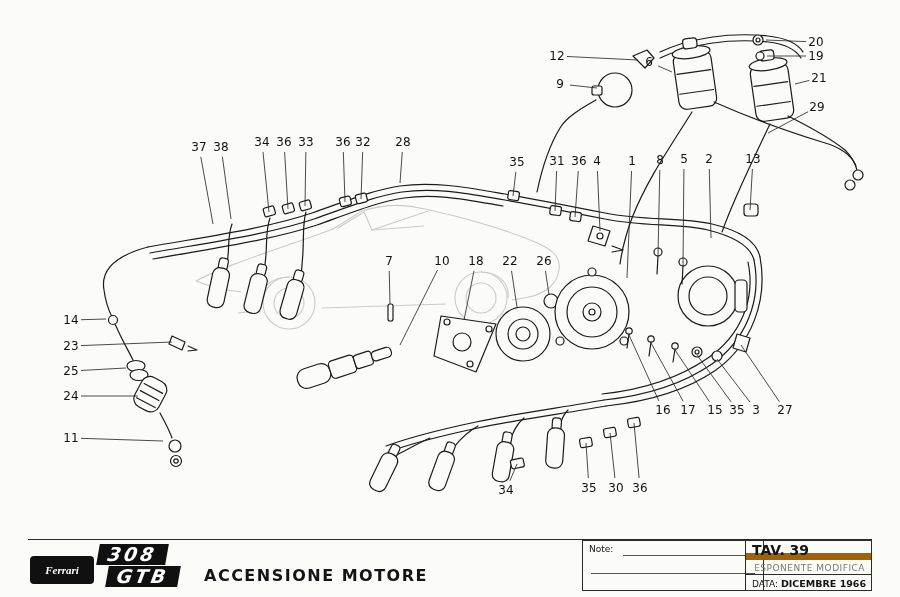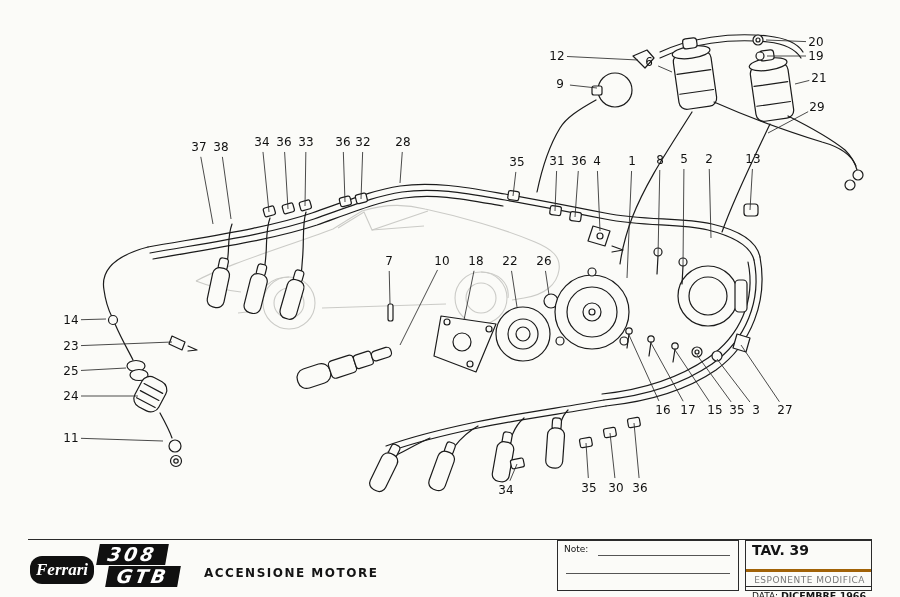--- a/index.html
+++ b/index.html
@@ -8,39 +8,39 @@
   
   #diagram-svg{position:absolute;left:0;top:0;}
   .ink{stroke:#1b1b1b;stroke-width:1.2;fill:none;stroke-linecap:round;stroke-linejoin:round;}
   .inkf{stroke:#1b1b1b;stroke-width:1.2;fill:#fbfbf8;stroke-linejoin:round;}
   .ghost{stroke:#cbcbc7;stroke-width:1.1;fill:none;}
   .leader{stroke:#2a2a2a;stroke-width:0.85;}
   .callout{font-family:"DejaVu Sans",sans-serif;font-size:12px;fill:#111;text-anchor:middle;}
   
   .rule-top{position:absolute;left:28px;right:28px;top:539px;height:1px;background:#2b2b2b;}
   .ferrari-logo{position:absolute;left:30px;top:556px;width:64px;height:28px;background:#101010;
-        border-radius:12px;color:#fff;display:flex;align-items:center;justify-content:center;
-        font-family:"Liberation Serif",serif;font-style:italic;font-weight:bold;font-size:17px;}
+        border-radius:4px;color:#fff;display:flex;align-items:center;justify-content:center;
+        font-family:"Liberation Serif",serif;font-style:italic;font-weight:bold;font-size:11px;}
   .model-block{position:absolute;left:98px;top:544px;}
   .model-row{display:block;width:max-content;background:#101010;color:#fff;font-style:italic;
         font-weight:bold;font-size:19px;line-height:21px;padding:0 10px;transform:skewX(-10deg);
         letter-spacing:3px;}
   .model-row.row2{margin-top:1px;margin-left:9px;}
-  .drawing-title{position:absolute;left:204px;top:566px;font-size:12px;font-weight:bold;
+  .drawing-title{position:absolute;left:204px;top:566px;font-size:16px;font-weight:bold;
         letter-spacing:1.5px;}
-  .note-box{position:absolute;left:557px;top:540px;width:182px;height:51px;
+  .note-box{position:absolute;left:582px;top:540px;width:182px;height:51px;
         border:1px solid #2b2b2b;box-sizing:border-box;}
   .note-label{position:absolute;left:6px;top:3px;font-size:9px;}
   .note-line{position:absolute;height:0;border-bottom:1px solid #555;}
   .note-line.l1{left:40px;right:8px;top:14px;}
   .note-line.l2{left:8px;right:8px;top:32px;}
   .tav-box{position:absolute;left:745px;top:540px;width:127px;height:51px;
         border:1px solid #2b2b2b;box-sizing:border-box;}
   .tav-row{padding:1px 6px;box-sizing:border-box;white-space:nowrap;}
-  .tav-row.tav{font-size:14px;font-weight:bold;height:31px;border-bottom:3px solid #a16207;}
+  .tav-row.tav{font-size:14px;font-weight:bold;height:19px;border-bottom:7px solid #a16207;}
   .tav-row.esp{font-size:9px;color:#787878;letter-spacing:.5px;height:15px;
         border-bottom:1px solid #2b2b2b;padding-top:3px;text-align:right;}
   .tav-row.date{font-size:9px;padding-top:3px;}
   .tav-row.date strong{font-size:9.5px;}
 </style>
 </head>
 <body>
 
 <div class="page">
 

